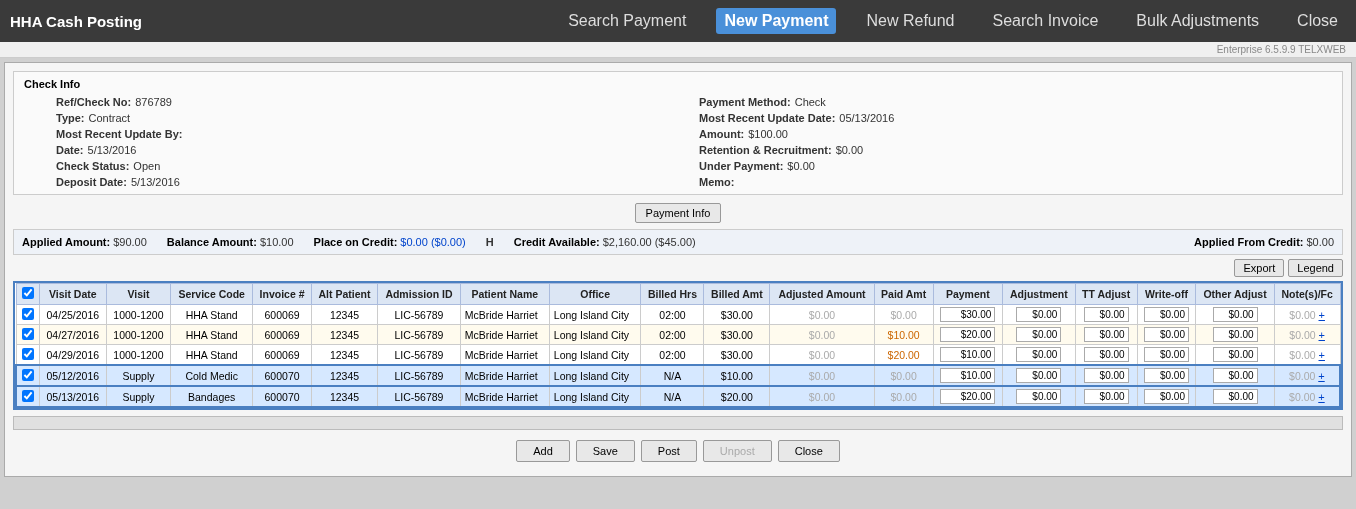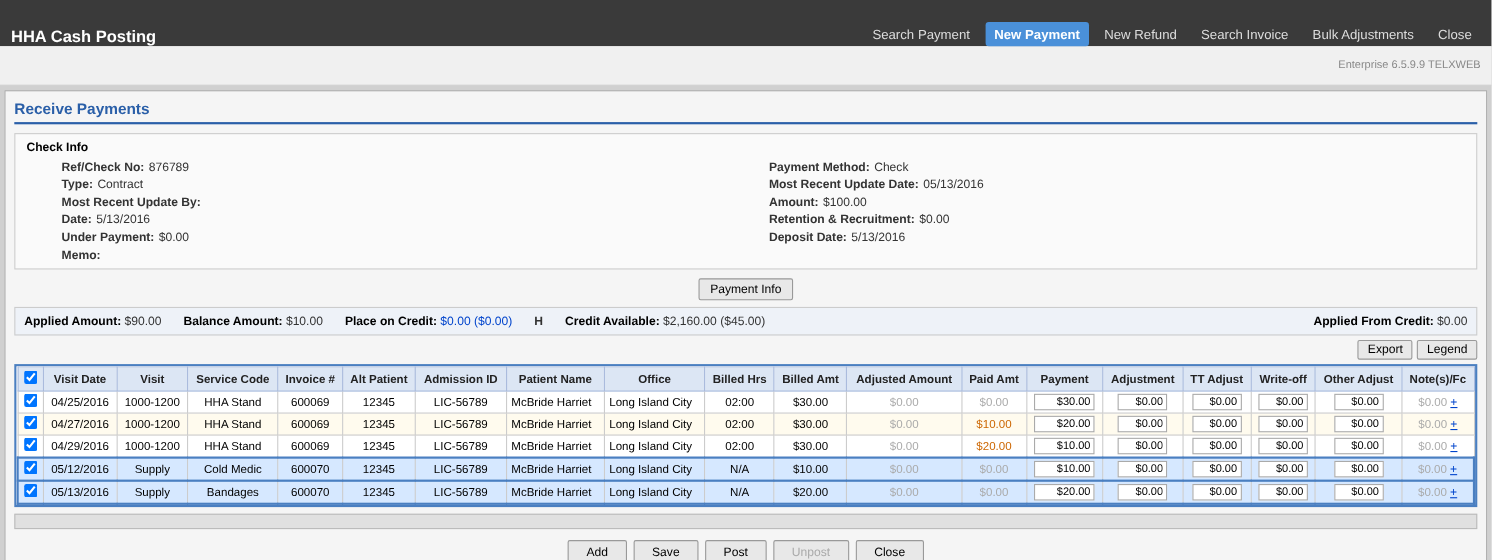--- a/index.html
+++ b/index.html
@@ -3,56 +3,57 @@
   <meta charset="utf-8">
   <style>
     * { box-sizing: border-box; margin: 0; padding: 0; }
     body { font-family: Arial, sans-serif; font-size: 11px; background: #d0d0d0; }
 
     
     .top-bar {
       background: #3a3a3a;
       color: #fff;
       display: flex;
-      align-items: flex-end;
+      align-items: center;
       padding: 0 10px;
       height: 42px;
     }
     .top-bar .app-title {
       font-size: 15px;
       font-weight: bold;
       color: #fff;
       flex: 0 0 auto;
       margin-right: 20px;
     }
     .top-bar .nav-links {
       display: flex;
       align-items: center;
       gap: 6px;
       margin-left: auto;
     }
     .top-bar .nav-link {
       color: #ddd;
       cursor: pointer;
       padding: 4px 8px;
-      font-size: 12px;
+      font-size: 16px;
       border-radius: 3px;
+      margin-left: 16px;
     }
     .top-bar .nav-link.active {
       background: #4a90d9;
       color: #fff;
       border-radius: 3px;
       font-weight: bold;
     }
 
     
     .version-bar {
       background: #f0f0f0;
       text-align: right;
-      padding: 12px 10px;
+      padding: 2px 10px;
       font-size: 10px;
       color: #888;
       border-bottom: 1px solid #ccc;
     }
 
     
     .main-container {
       background: #f5f5f5;
       border: 1px solid #aaa;
       margin: 4px;
@@ -231,21 +232,20 @@
 </div>
 
 <div class="version-bar">
   <span>
     <span>Enterprise 6.5.9.9</span> <span>TELXWEB</span>
   </span>
 </div>
 
 <div class="main-container">
 
-  <div class="page-title">Receive Payments</div>
 
   <div class="check-info-section">
     <div class="check-info-title">Check Info</div>
     <div class="check-info-grid">
 
       <div class="check-info-row">
         <span class="check-info-label">Ref/Check No:</span>
         <span class="check-info-value">876789</span>
       </div>
       <div class="check-info-row">
@@ -270,20 +270,24 @@
         <span class="check-info-value">$100.00</span>
       </div>
       <div class="check-info-row">
         <span class="check-info-label">Date:</span>
         <span class="check-info-value">5/13/2016</span>
       </div>
 
       <div class="check-info-row">
         <span class="check-info-label">Retention &amp; Recruitment:</span>
         <span class="check-info-value">$0.00</span>
+      </div>
+      <div class="check-info-row">
+        <span class="check-info-label">Check Status:</span>
+        <span class="check-info-value">Open</span>
       </div>
       <div class="check-info-row">
         <span class="check-info-label">Under Payment:</span>
         <span class="check-info-value">$0.00</span>
       </div>
       <div class="check-info-row">
         <span class="check-info-label">Deposit Date:</span>
         <span class="check-info-value">5/13/2016</span>
       </div>
 

